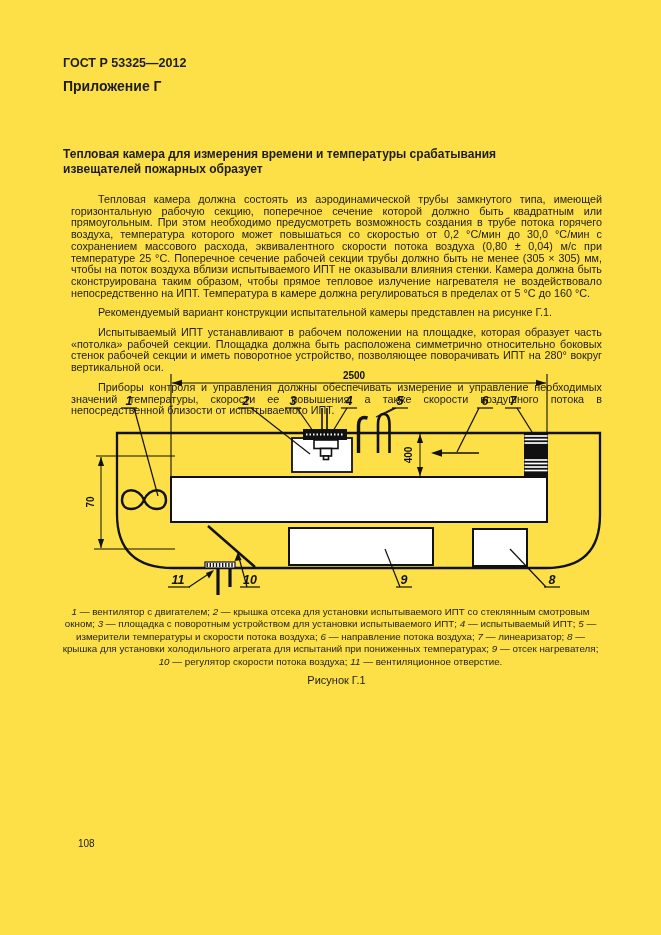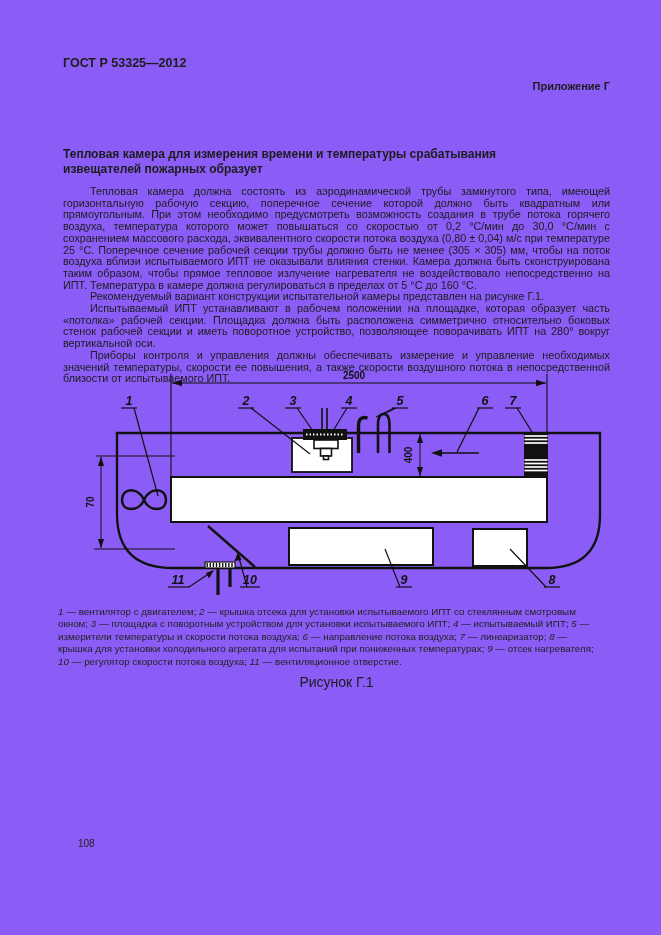--- a/index.html
+++ b/index.html
@@ -1,32 +1,32 @@
 <!DOCTYPE html>
 <html><head>
 <meta charset="utf-8">
 <style>
   html,body{margin:0;padding:0;background:#e8e8e8;}
-  .page{position:relative;width:661px;height:935px;background:#8b5cf6;overflow:hidden;
+  .page{position:relative;width:661px;height:935px;background:#fde047;overflow:hidden;
         font-family:"Liberation Sans",sans-serif;color:#1c1c1c;}
   .doc-header{position:absolute;left:63px;top:56px;font-size:12.5px;font-weight:bold;}
-  .annex{position:absolute;left:63px;top:80px;width:547px;text-align:right;
-         font-size:11px;font-weight:bold;line-height:13px;}
+  .annex{position:absolute;left:63px;top:80px;width:547px;text-align:left;
+         font-size:14px;font-weight:bold;line-height:13px;}
   .doc-title{position:absolute;left:63px;top:147px;width:547px;text-align:left;
          font-size:12px;font-weight:bold;line-height:15px;}
   .body-text{position:absolute;left:63px;top:186px;width:547px;
          font-size:10.8px;line-height:11.7px;text-align:justify;}
-  .body-text p{margin:0;text-indent:27px;}
+  .body-text p{margin:8px;text-indent:27px;}
   .diagram{position:absolute;left:0;top:368px;}
   .diagram text{font-size:12.5px;font-style:italic;font-weight:bold;fill:#111;}
   .diagram text.dim{font-size:10px;font-style:normal;font-weight:bold;}
-  .fig-caption{position:absolute;left:58px;top:606px;width:545px;
+  .fig-caption{position:absolute;left:58px;top:606px;width:545px;text-align:center;
          font-size:9.8px;line-height:12.4px;color:#222;}
   .fig-caption .cn{font-style:italic;}
-  .fig-label{position:absolute;left:63px;top:674px;width:547px;text-align:center;font-size:14px;}
+  .fig-label{position:absolute;left:63px;top:674px;width:547px;text-align:center;font-size:11px;}
   .page-number{position:absolute;left:78px;top:838px;font-size:10px;}
 </style>
 </head>
 <body>
 
 <div class="page">
 
   <div class="doc-header">ГОСТ Р 53325—2012</div>
 
   <div class="annex">

